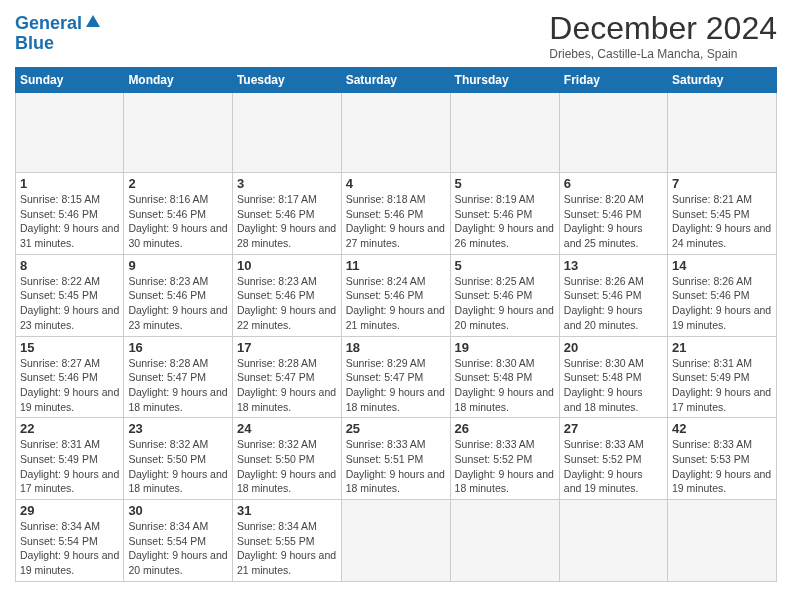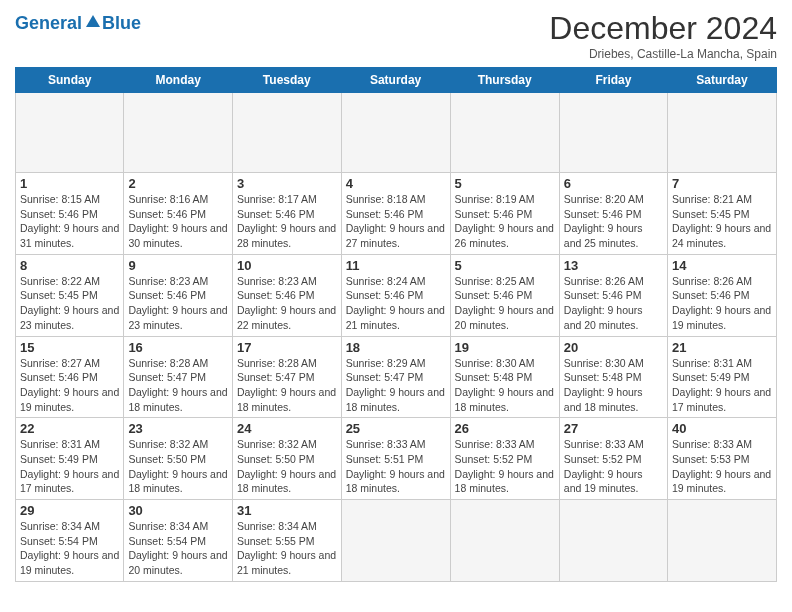--- a/index.html
+++ b/index.html
@@ -15,39 +15,39 @@
       padding: 10px 15px 10px 15px;
     }
     .header-area {
       display: flex;
       justify-content: space-between;
       align-items: flex-start;
       margin-bottom: 6px;
     }
     .logo {
       display: flex;
-      flex-direction: row;
+      flex-direction: column;
       align-items: flex-start;
       margin-top: 4px;
     }
     .logo-text {
       font-size: 18px;
       font-weight: bold;
       color: #333;
       line-height: 1.1;
     }
     .logo-text span.blue {
       color: #1a6faf;
     }
     .logo-row {
       display: flex;
       align-items: center;
     }
     .title-area {
-      text-align: right;
+      text-align: left;
       margin-left: 37px;
     }
     .title-area h1 {
       font-size: 32px;
       color: #333;
       font-weight: normal;
     }
     .title-area h2 {
       font-size: 12px;
       color: #555;
@@ -55,21 +55,21 @@
     }
     .calendar {
       width: 100%;
       border-collapse: collapse;
       font-size: 11px;
     }
     .calendar th {
       background: #1a6faf;
       color: #fff;
       padding: 5px 4px;
-      text-align: center;
+      text-align: left;
       font-size: 12px;
       font-weight: bold;
       border: 1px solid #1a6faf;
     }
     .calendar td {
       border: 1px solid #ccc;
       vertical-align: top;
       padding: 3px 4px;
       width: 113px;
       height: 80px;
@@ -246,21 +246,21 @@
       </td>
           <td>
         <span class="day-num">26</span>
         <span class="day-info">Sunrise: 8:33 AM<br>Sunset: 5:52 PM<br>Daylight: 9 hours and 18 minutes.</span>
       </td>
           <td>
         <span class="day-num">27</span>
         <span class="day-info">Sunrise: 8:33 AM<br>Sunset: 5:52 PM<br>Daylight: 9 hours and 19 minutes.</span>
       </td>
           <td>
-        <span class="day-num">40</span>
+        <span class="day-num">42</span>
         <span class="day-info">Sunrise: 8:33 AM<br>Sunset: 5:53 PM<br>Daylight: 9 hours and 19 minutes.</span>
       </td>
         </tr>
         <tr>
           <td>
         <span class="day-num">29</span>
         <span class="day-info">Sunrise: 8:34 AM<br>Sunset: 5:54 PM<br>Daylight: 9 hours and 19 minutes.</span>
       </td>
           <td>
         <span class="day-num">30</span>

